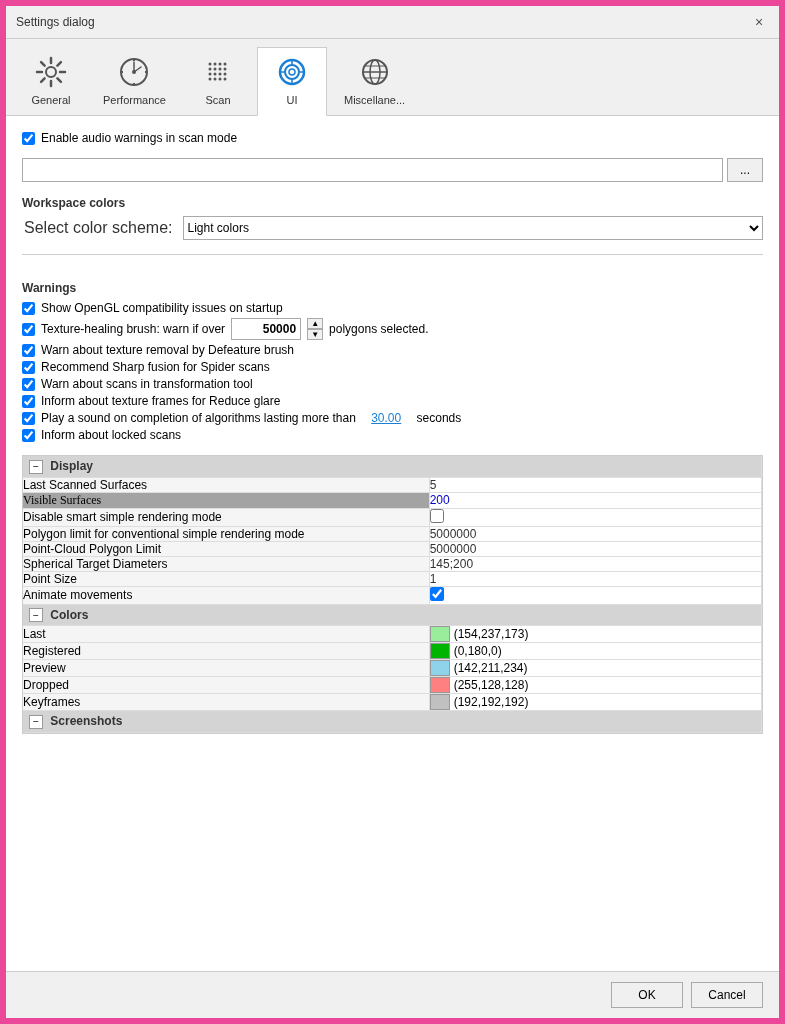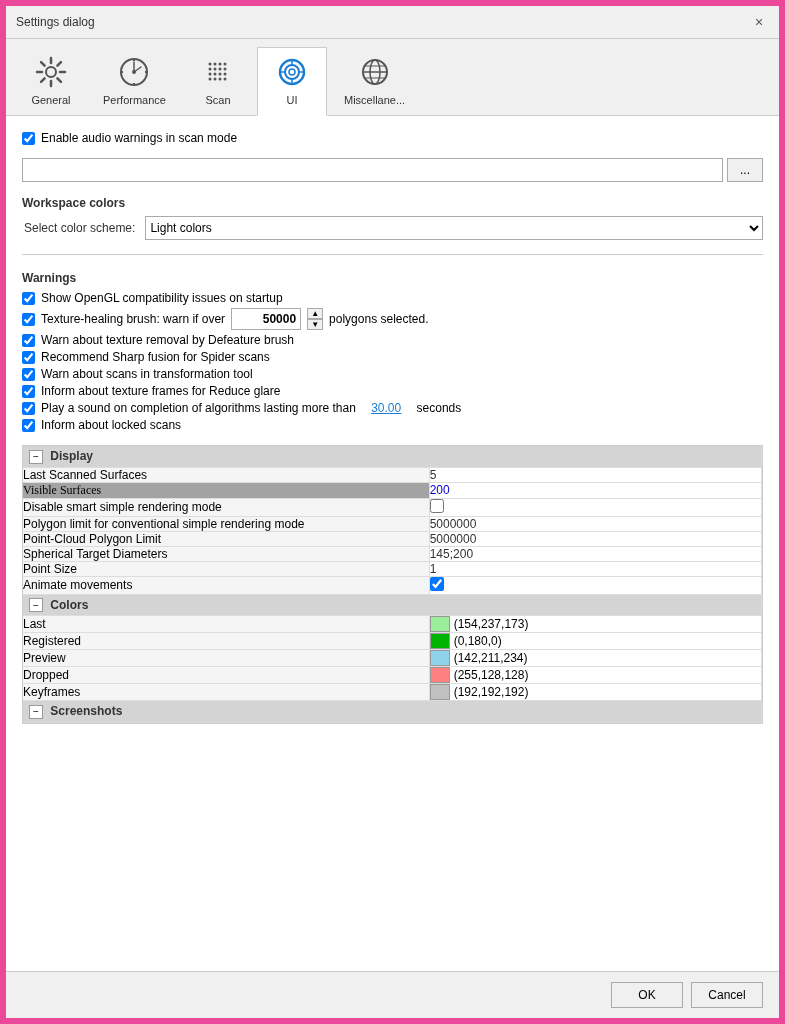--- a/index.html
+++ b/index.html
@@ -120,31 +120,31 @@
       font-weight: bold;
       color: #333;
       margin-top: 4px;
     }
     .color-scheme-row {
       display: flex;
       align-items: center;
       gap: 10px;
       margin-left: 2px;
     }
-    .color-scheme-label { font-size: 12px; color: #333; }
+    .color-scheme-label { font-size: 16px; color: #333; }
     .color-scheme-select {
       flex: 1;
       height: 24px;
       border: 1px solid #aaa;
       background: white;
       font-size: 12px;
       padding: 0 0;
       cursor: pointer;
     }
-    .warnings-section { margin-top: 2px; }
+    .warnings-section { margin-top: 12px; }
     .warnings-title { font-size: 12px; font-weight: bold; color: #333; margin-bottom: 6px; }
     .inline-input-row {
       display: flex;
       align-items: center;
       gap: 6px;
     }
     .polygon-input {
       width: 70px;
       height: 22px;
       border: 1px solid #aaa;

